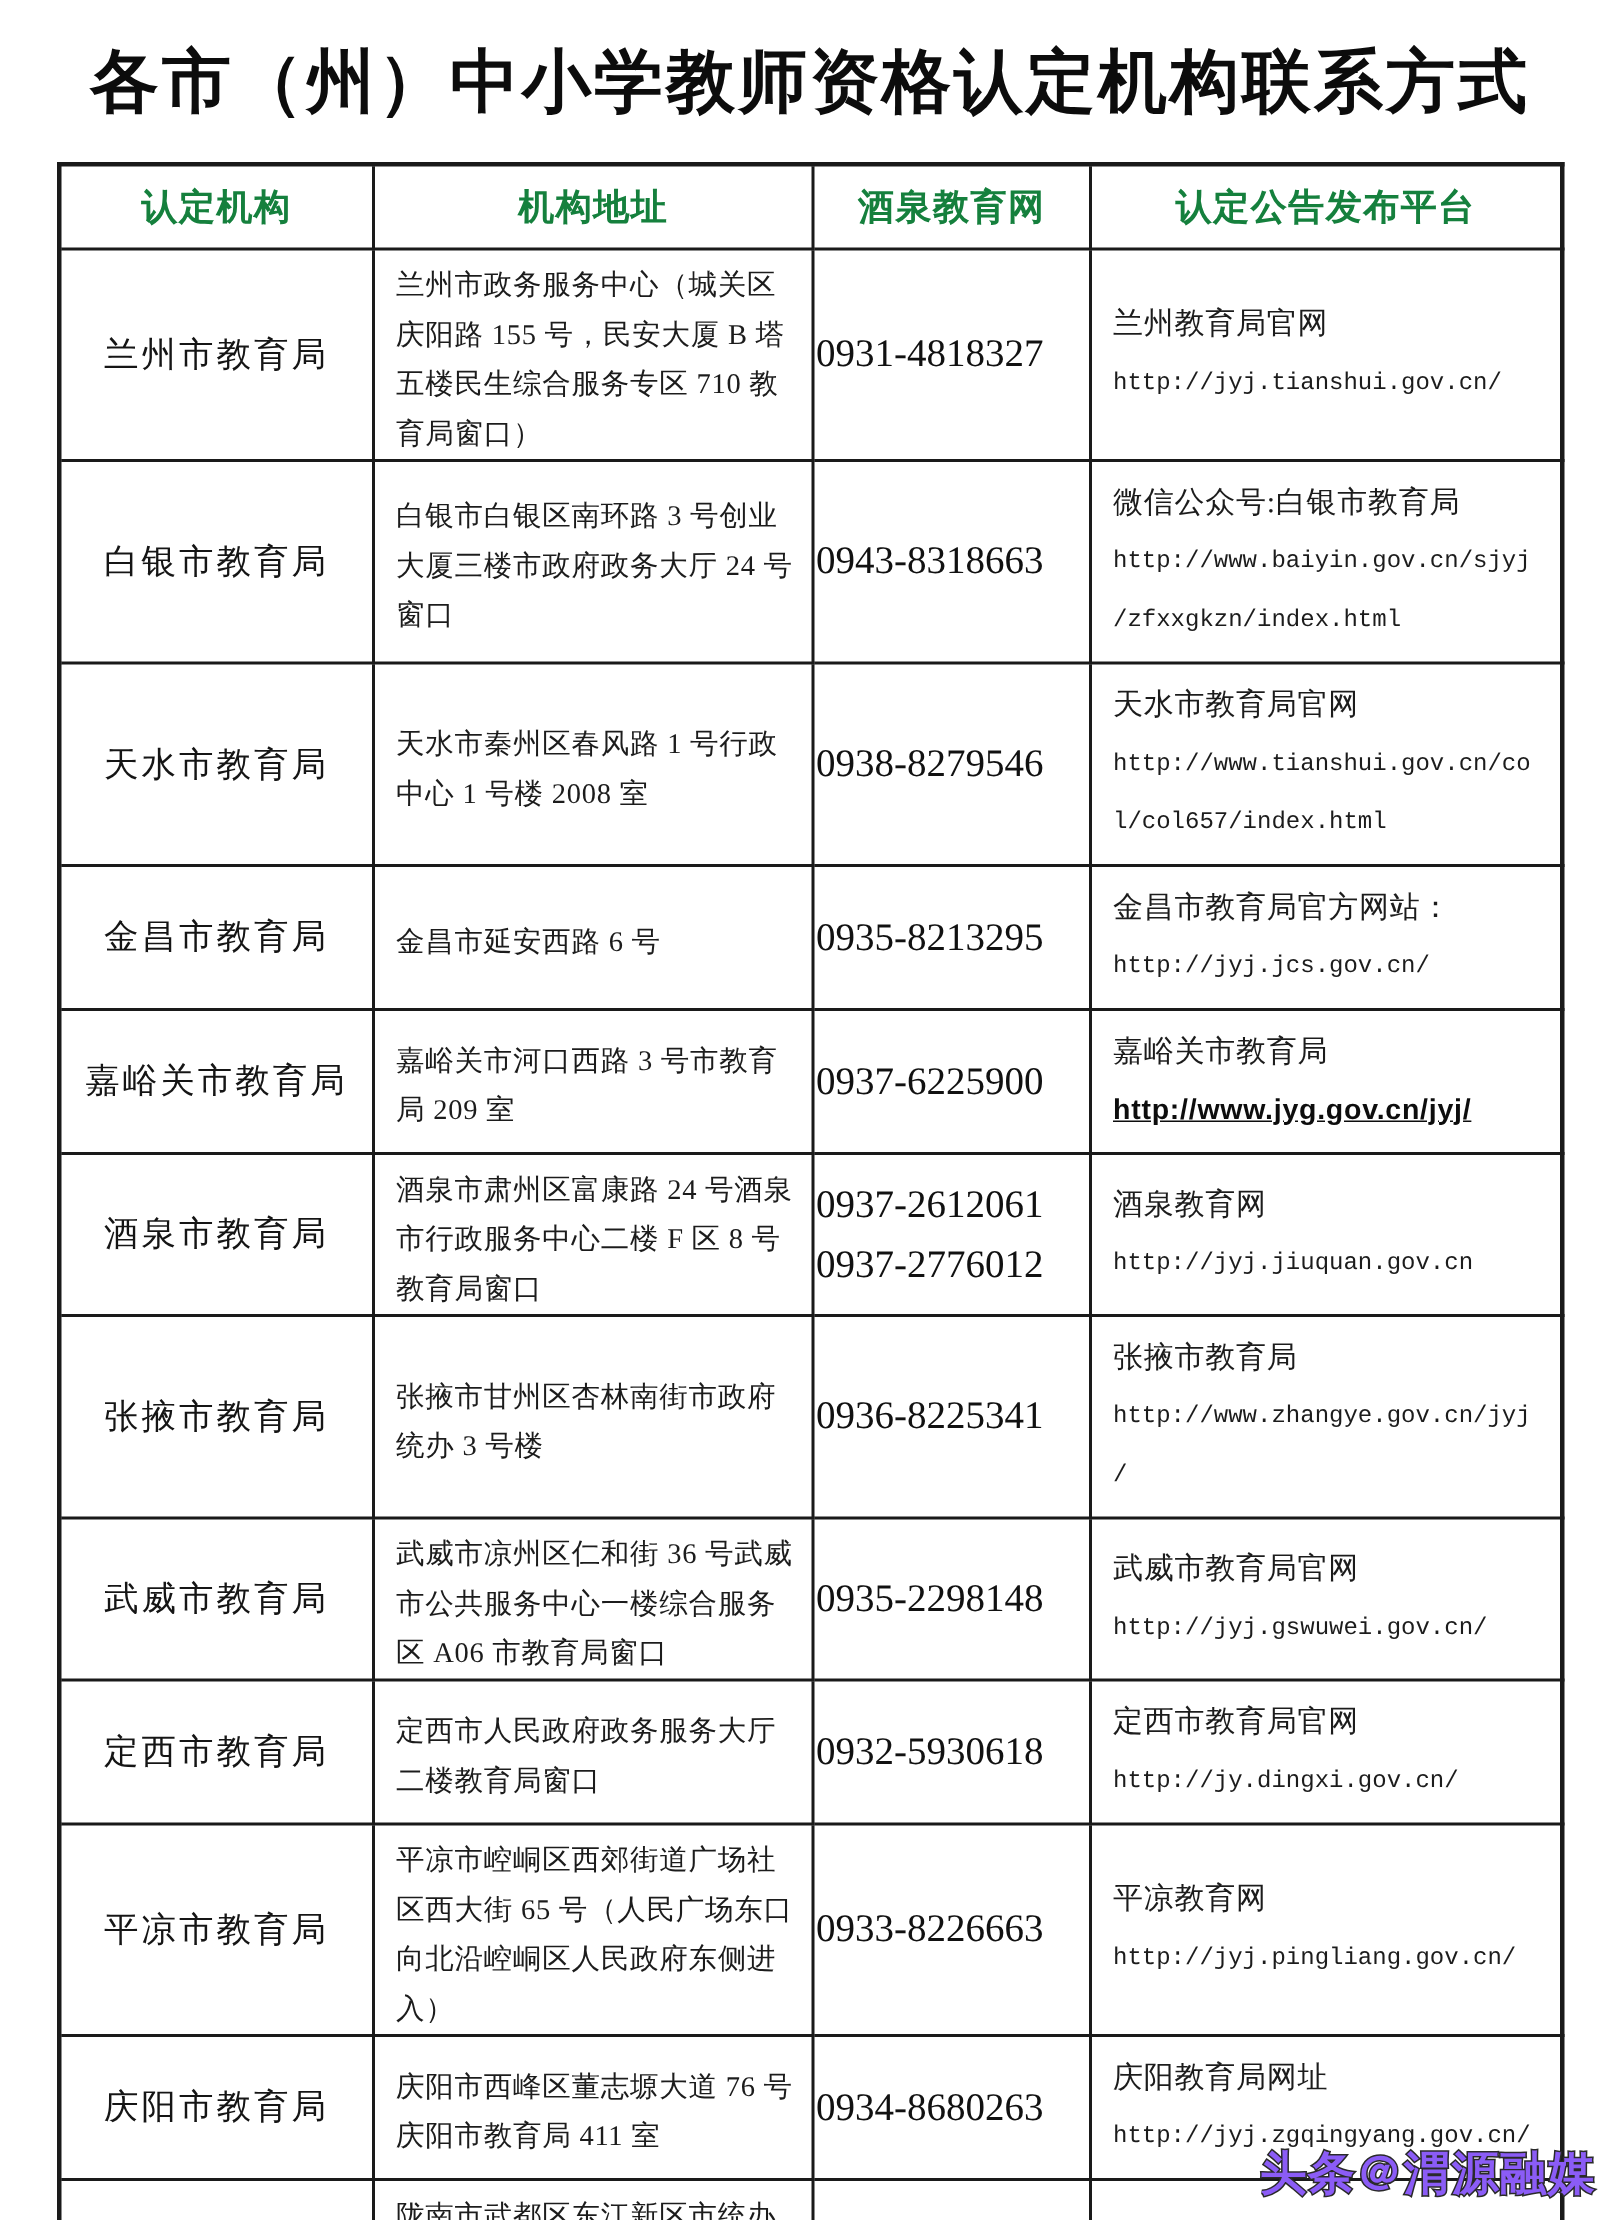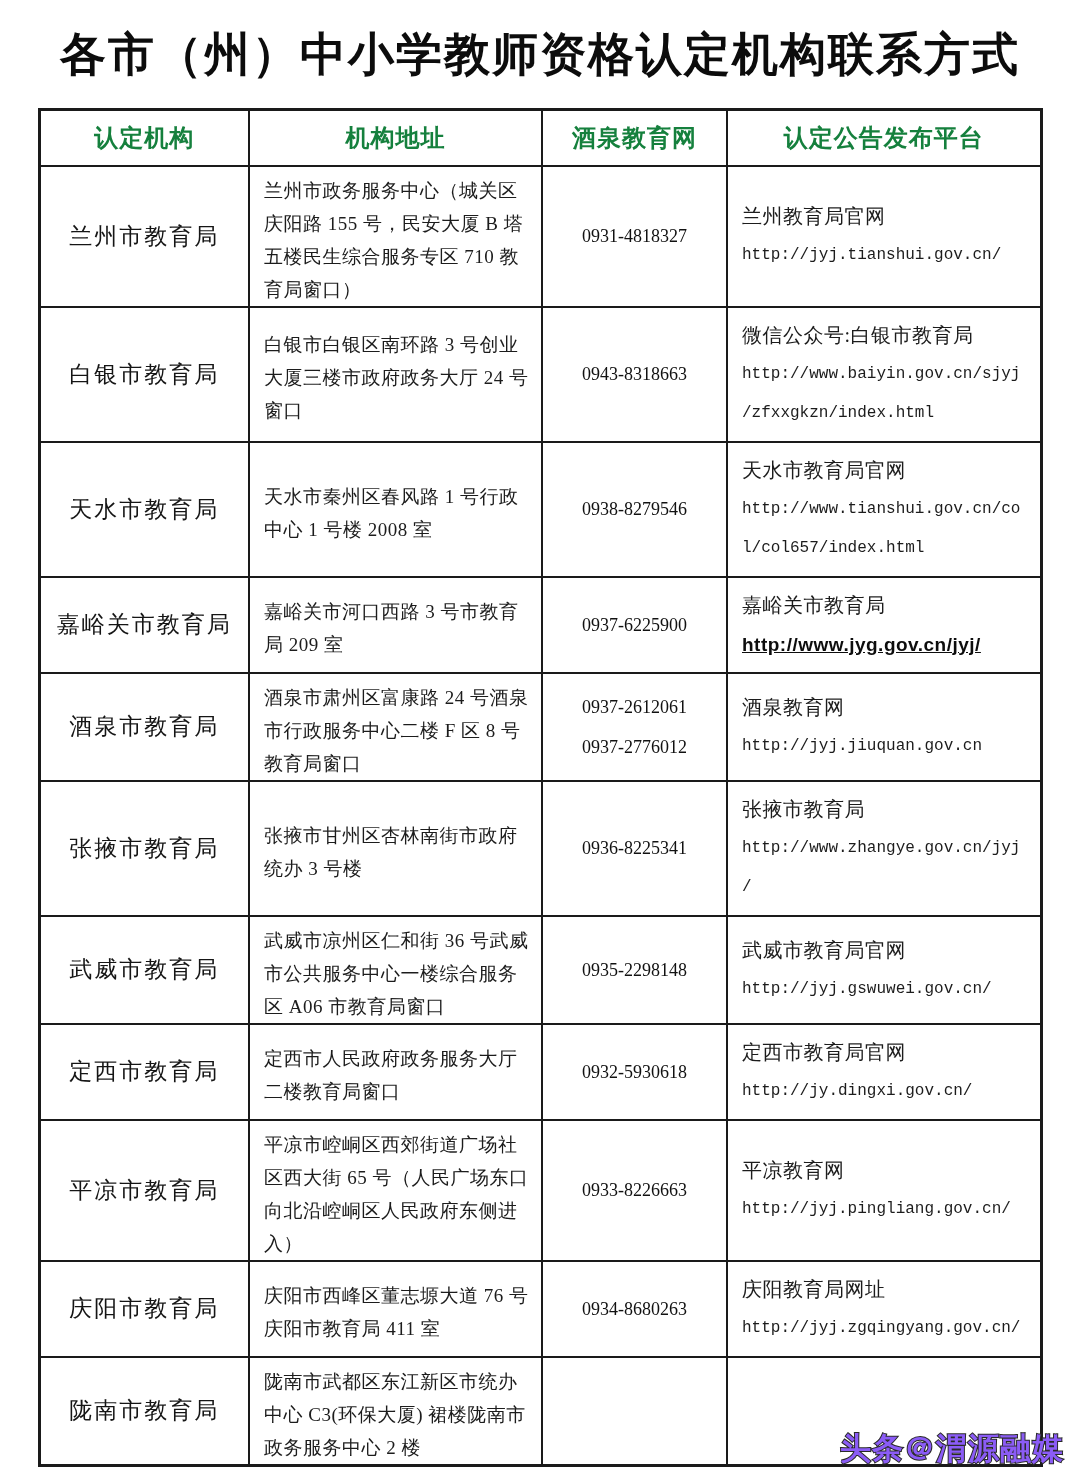--- a/index.html
+++ b/index.html
@@ -51,22 +51,21 @@
     margin-left: 24px;
   }
   td.c-address {
     padding: 7px 12px 0 14px;
     font-size: 19px;
     line-height: 33px;
     letter-spacing: 0.5px;
     color: #1c1c1c;
   }
   td.c-phone {
-    text-align: center;
-    font-size: 18px;
+    font-size: 26px;
     line-height: 40px;
     color: #111111;
   }
   td.c-platform {
     padding: 8px 10px 8px 14px;
     color: #1c1c1c;
   }
   .plat-line {
     font-size: 20px;
     line-height: 39px;
@@ -153,20 +152,31 @@
     <td class="c-phone">
             <div class="phone-line">0938-8279546</div>
           </td>
     <td class="c-platform">
             <div class="plat-line">天水市教育局官网</div>
             <div class="plat-line url">http://www.tianshui.gov.cn/co</div>
             <div class="plat-line url">l/col657/index.html</div>
           </td>
   </tr>
 
+  <tr>
+    <td class="c-agency">金昌市教育局</td>
+    <td class="c-address">金昌市延安西路 6 号</td>
+    <td class="c-phone">
+            <div class="phone-line">0935-8213295</div>
+          </td>
+    <td class="c-platform">
+            <div class="plat-line">金昌市教育局官方网站：</div>
+            <div class="plat-line url">http://jyj.jcs.gov.cn/</div>
+          </td>
+  </tr>
 
   <tr>
     <td class="c-agency">嘉峪关市教育局</td>
     <td class="c-address">嘉峪关市河口西路 3 号市教育局 209 室</td>
     <td class="c-phone">
             <div class="phone-line">0937-6225900</div>
           </td>
     <td class="c-platform">
             <div class="plat-line">嘉峪关市教育局</div>
             <div class="plat-line link-strong">http://www.jyg.gov.cn/jyj/</div>

